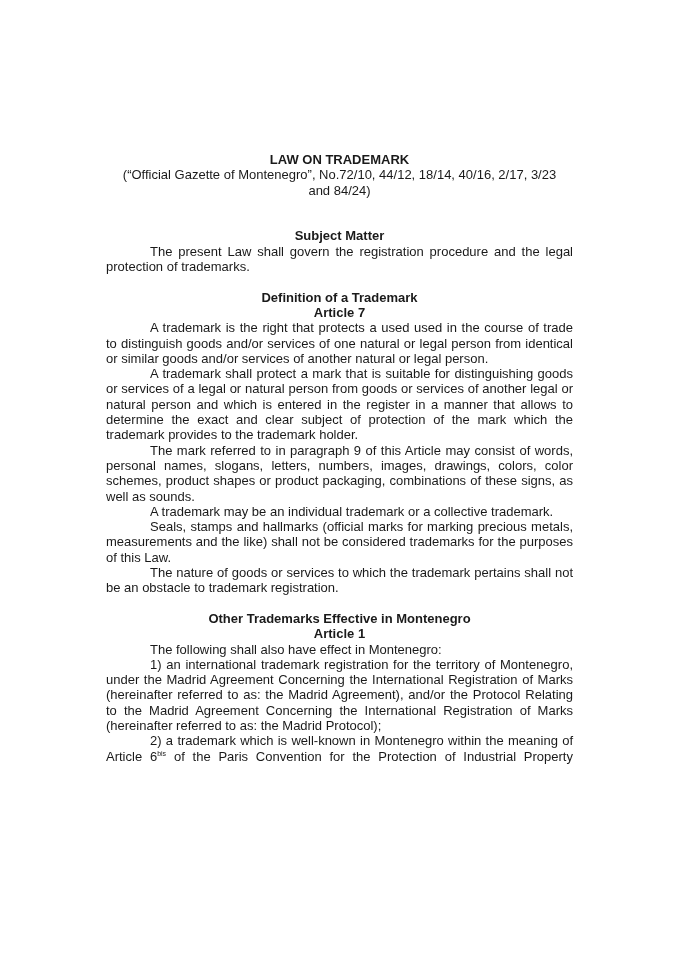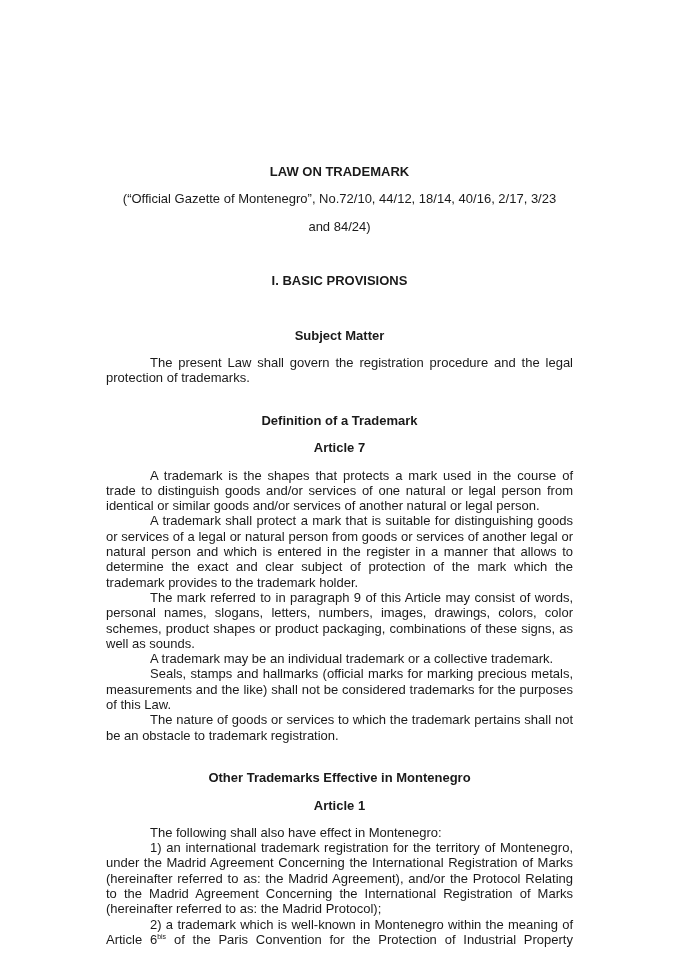--- a/index.html
+++ b/index.html
@@ -15,45 +15,44 @@
     color: #1a1a1a;
   }
   .center { text-align: center; }
   .bold { font-weight: bold; }
   .blank { height: 15.3px; }
   .para {
     text-align: justify;
     text-indent: 44px;
     margin: 0;
   }
-  .heading { margin: 12px; }
+  .heading { margin: 0; }
   sup { font-size: 7px; line-height: 0; vertical-align: 5px; }
 </style>
 </head>
 <body>
 
 <div class="page">
 
   <div class="center bold heading">LAW ON TRADEMARK</div>
   <div class="center heading">(“Official Gazette of Montenegro”, No.72/10, 44/12, 18/14, 40/16, 2/17, 3/23</div>
   <div class="center heading">and 84/24)</div>
   <div class="blank"></div>
-  <div class="center bold heading">I. BASIC PROVISIONS</div>
   <div class="blank"></div>
 
   <div>
     <div class="center bold heading">Subject Matter</div>
     <p class="para">The present Law shall govern the registration procedure and the legal protection of trademarks.</p>
   </div>
   <div class="blank"></div>
 
   <div>
     <div class="center bold heading">Definition of a Trademark</div>
     <div class="center bold heading">Article 7</div>
-    <p class="para">A trademark is the shapes that protects a mark used in the course of trade to distinguish goods and/or services of one natural or legal person from identical or similar goods and/or services of another natural or legal person.</p>
+    <p class="para">A trademark is the right that protects a used used in the course of trade to distinguish goods and/or services of one natural or legal person from identical or similar goods and/or services of another natural or legal person.</p>
     <p class="para">A trademark shall protect a mark that is suitable for distinguishing goods or services of a legal or natural person from goods or services of another legal or natural person and which is entered in the register in a manner that allows to determine the exact and clear subject of protection of the mark which the trademark provides to the trademark holder.</p>
     <p class="para">The mark referred to in paragraph 9 of this Article may consist of words, personal names, slogans, letters, numbers, images, drawings, colors, color schemes, product shapes or product packaging, combinations of these signs, as well as sounds.</p>
     <p class="para">A trademark may be an individual trademark or a collective trademark.</p>
     <p class="para">Seals, stamps and hallmarks (official marks for marking precious metals, measurements and the like) shall not be considered trademarks for the purposes of this Law.</p>
     <p class="para">The nature of goods or services to which the trademark pertains shall not be an obstacle to trademark registration.</p>
   </div>
   <div class="blank"></div>
 
   <div>
     <div class="center bold heading">Other Trademarks Effective in Montenegro</div>

